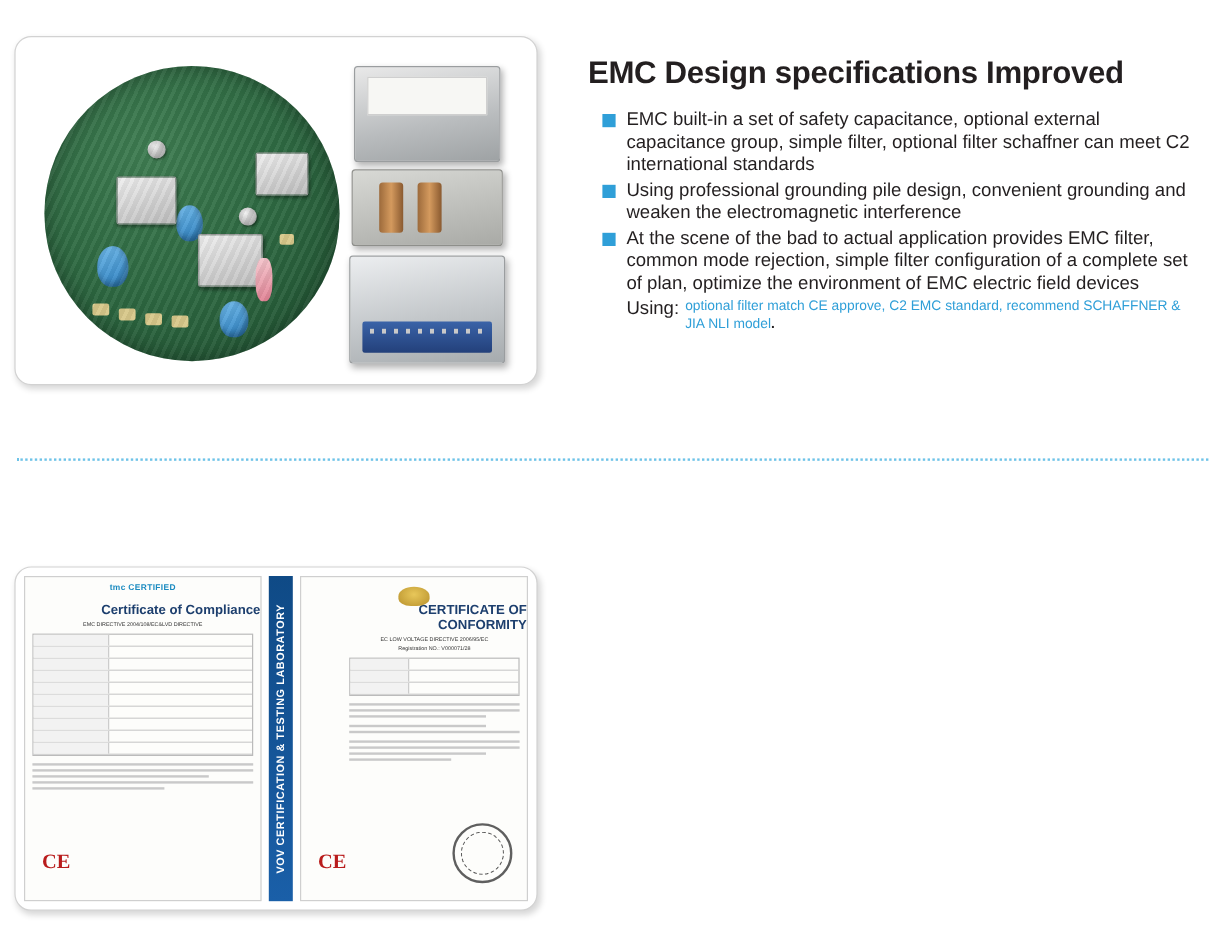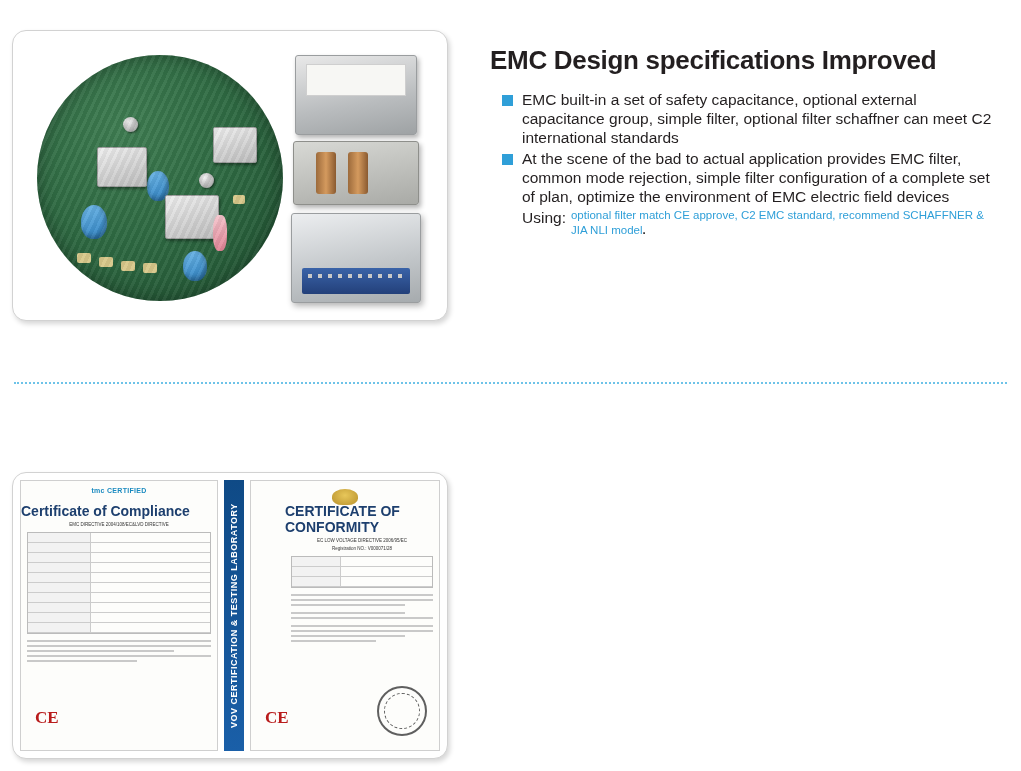--- a/index.html
+++ b/index.html
@@ -155,22 +155,22 @@
     font-size: 9px;
     letter-spacing: .5px;
     display: flex;
     align-items: center;
     justify-content: center;
     text-align: center;
     font-weight: bold;
   }
   .cert-right { flex: 1; padding-left: 34px; }
   .doc-title {
-    text-align: left;
-    font-size: 14px;
+    text-align: right;
+    font-size: 11px;
     font-weight: bold;
     margin-top: 22px;
     color: #1d3f6e;
   }
   .doc-sub {
     text-align: center;
     font-size: 4.5px;
     margin-top: 3px;
     color: #333;
   }
@@ -341,20 +341,24 @@
   <div class="text-col" id="emc-text">
     <h2 class="heading">EMC Design specifications Improved</h2>
 
     <div class="bullet-list">
 
       <div class="bullet-row">
         <span class="sq"></span>
         <span class="bullet-text">EMC built-in a set of safety capacitance, optional external capacitance group, simple filter, optional filter schaffner can meet C2 international standards</span>
       </div>
 
+      <div class="bullet-row">
+        <span class="sq"></span>
+        <span class="bullet-text">Using professional grounding pile design, convenient grounding and weaken the electromagnetic interference</span>
+      </div>
 
       <div class="bullet-row">
         <span class="sq"></span>
         <span class="bullet-text">At the scene of the bad to actual application provides EMC filter, common mode rejection, simple filter configuration of a complete set of plan, optimize the environment of EMC electric field devices</span>
       </div>
 
       <div class="remark-row">
         <span class="remark-label">Using:</span>
         <span class="remark-text"><span>optional filter match CE approve, C2 EMC standard, recommend SCHAFFNER &amp; JIA NLI model</span><span class="bold-end">.</span></span>
       </div>

